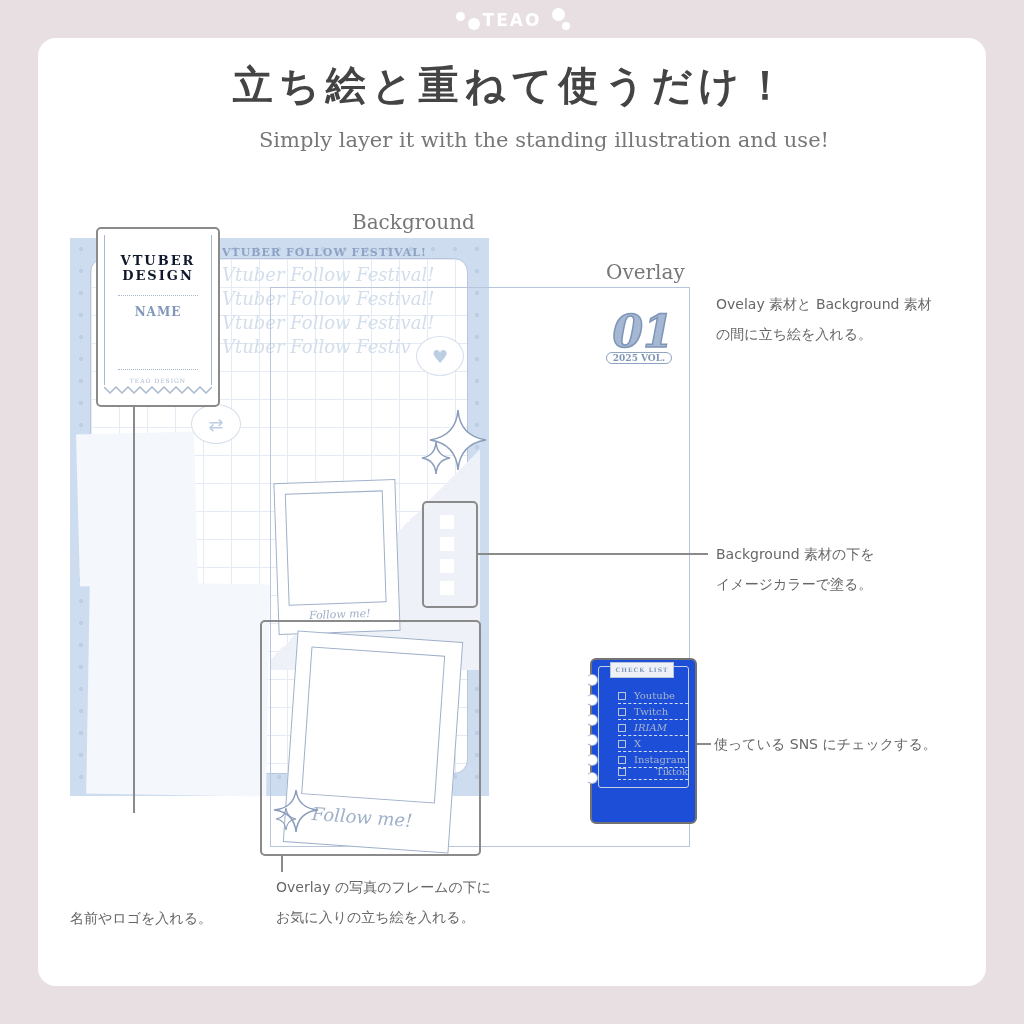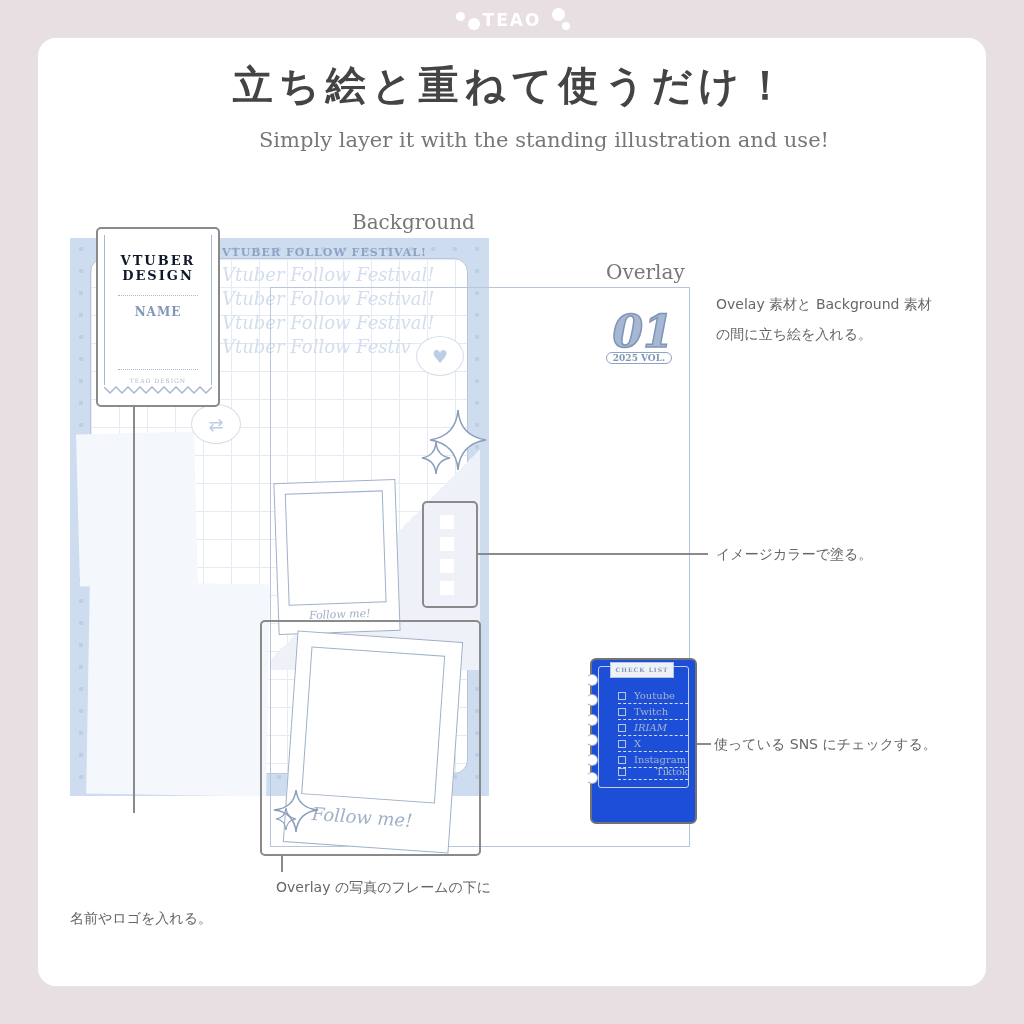--- a/index.html
+++ b/index.html
@@ -306,19 +306,21 @@
 <div class="line" style="left:281px;top:856px;width:2px;height:16px;"></div>
 
 <div class="line" style="left:133px;top:407px;width:2px;height:406px;"></div>
 <div class="line" style="left:697px;top:743px;width:14px;height:2px;"></div>
 
 <div class="note" style="left:716px;top:289px;">
   <div>Ovelay 素材と Background 素材</div>
   <div>の間に立ち絵を入れる。</div>
 </div>
 <div class="note" style="left:716px;top:539px;">
+  <div>Background 素材の下を</div>
   <div>イメージカラーで塗る。</div>
 </div>
 <div class="note" style="left:714px;top:729px;">使っている SNS にチェックする。</div>
 <div class="note" style="left:70px;top:856px;margin-top:47px;">名前やロゴを入れる。</div>
 <div class="note" style="left:276px;top:872px;">
   <div>Overlay の写真のフレームの下に</div>
+  <div>お気に入りの立ち絵を入れる。</div>
 </div>
 
 </body></html>

